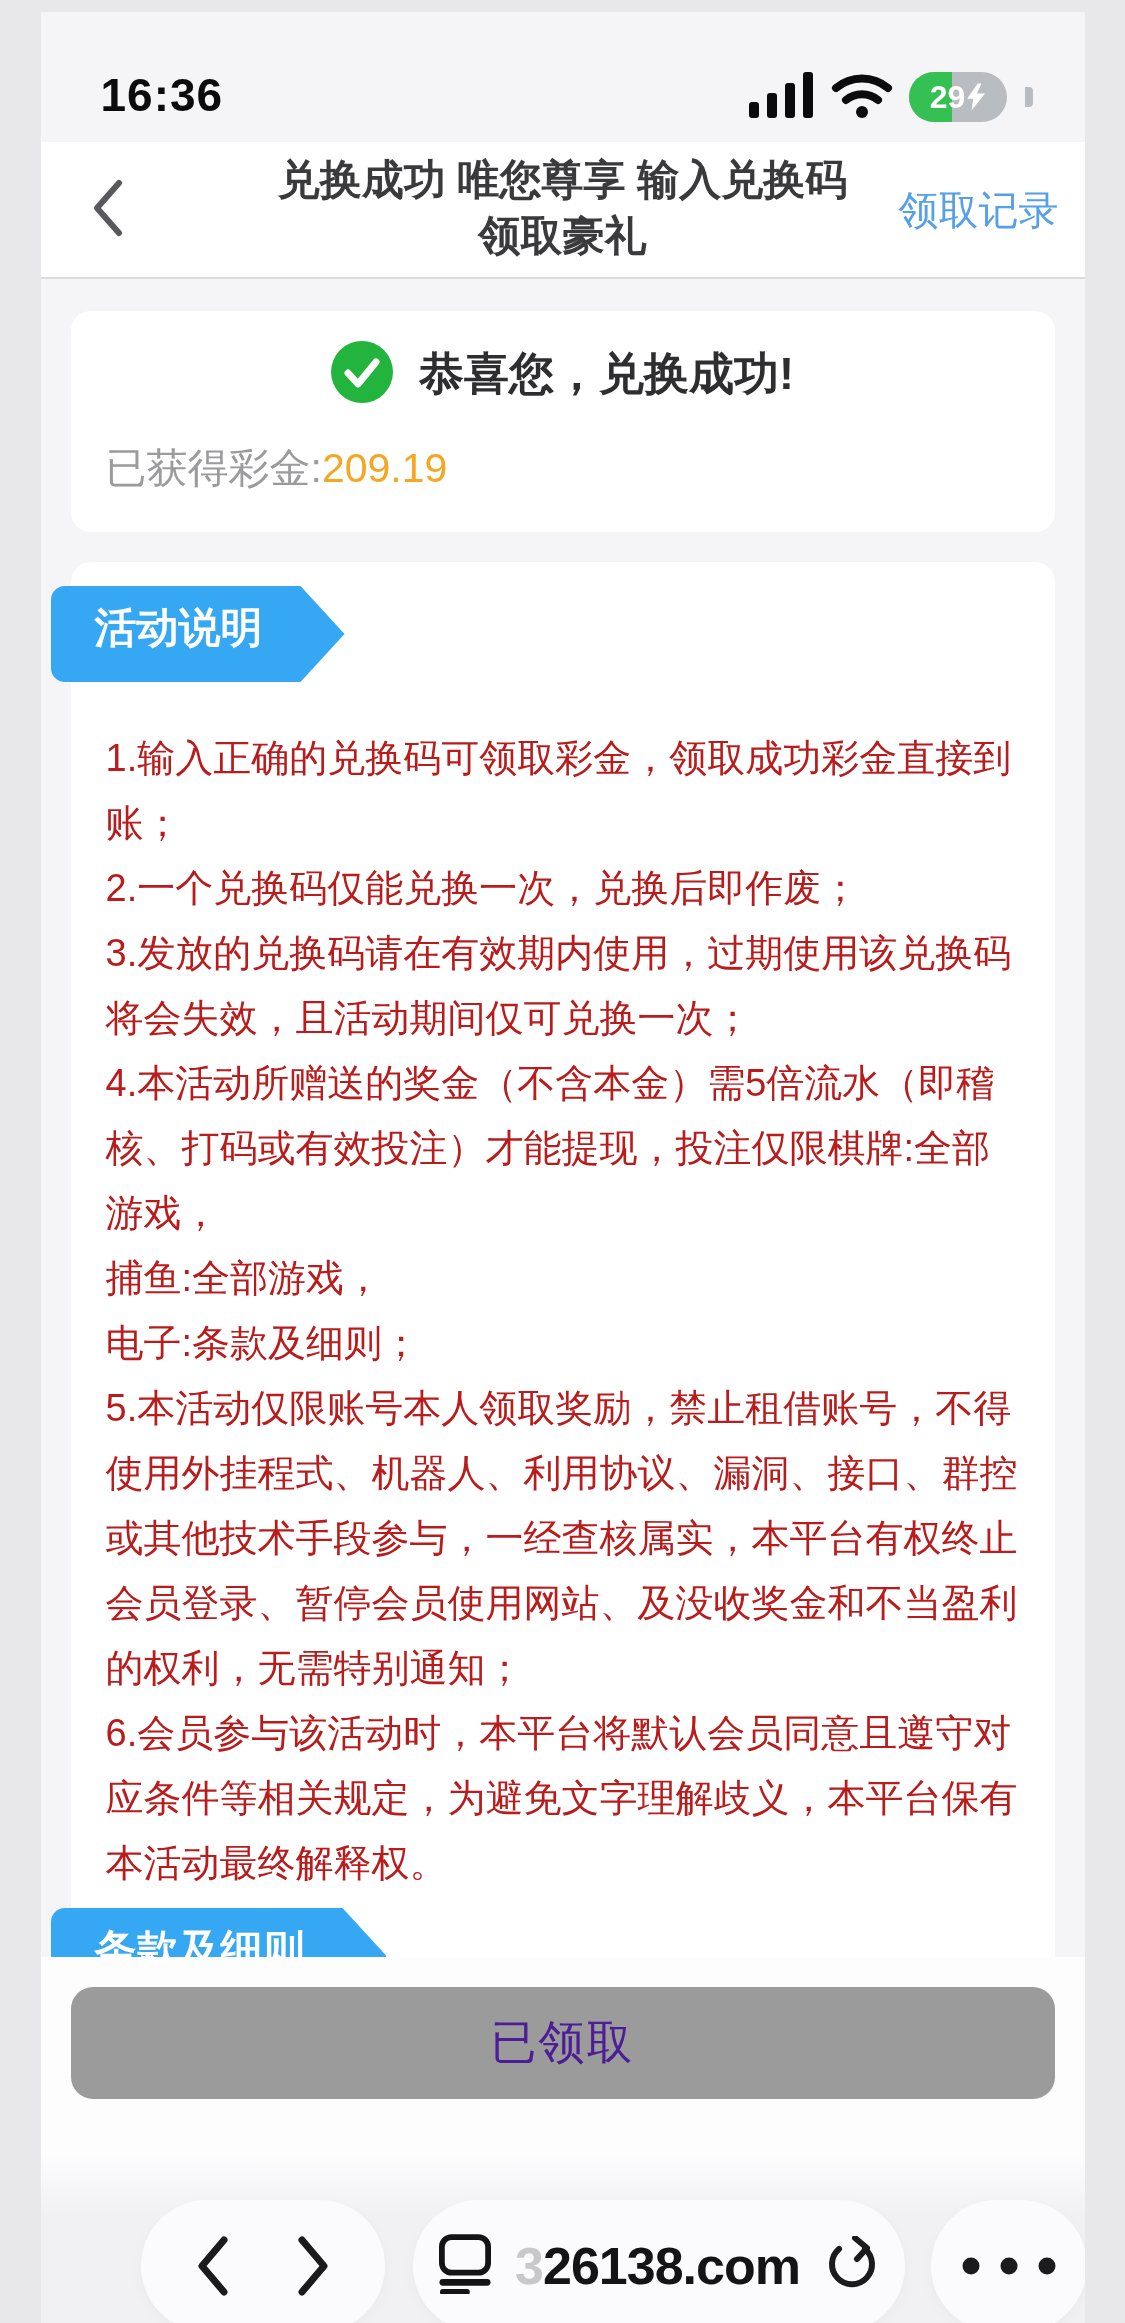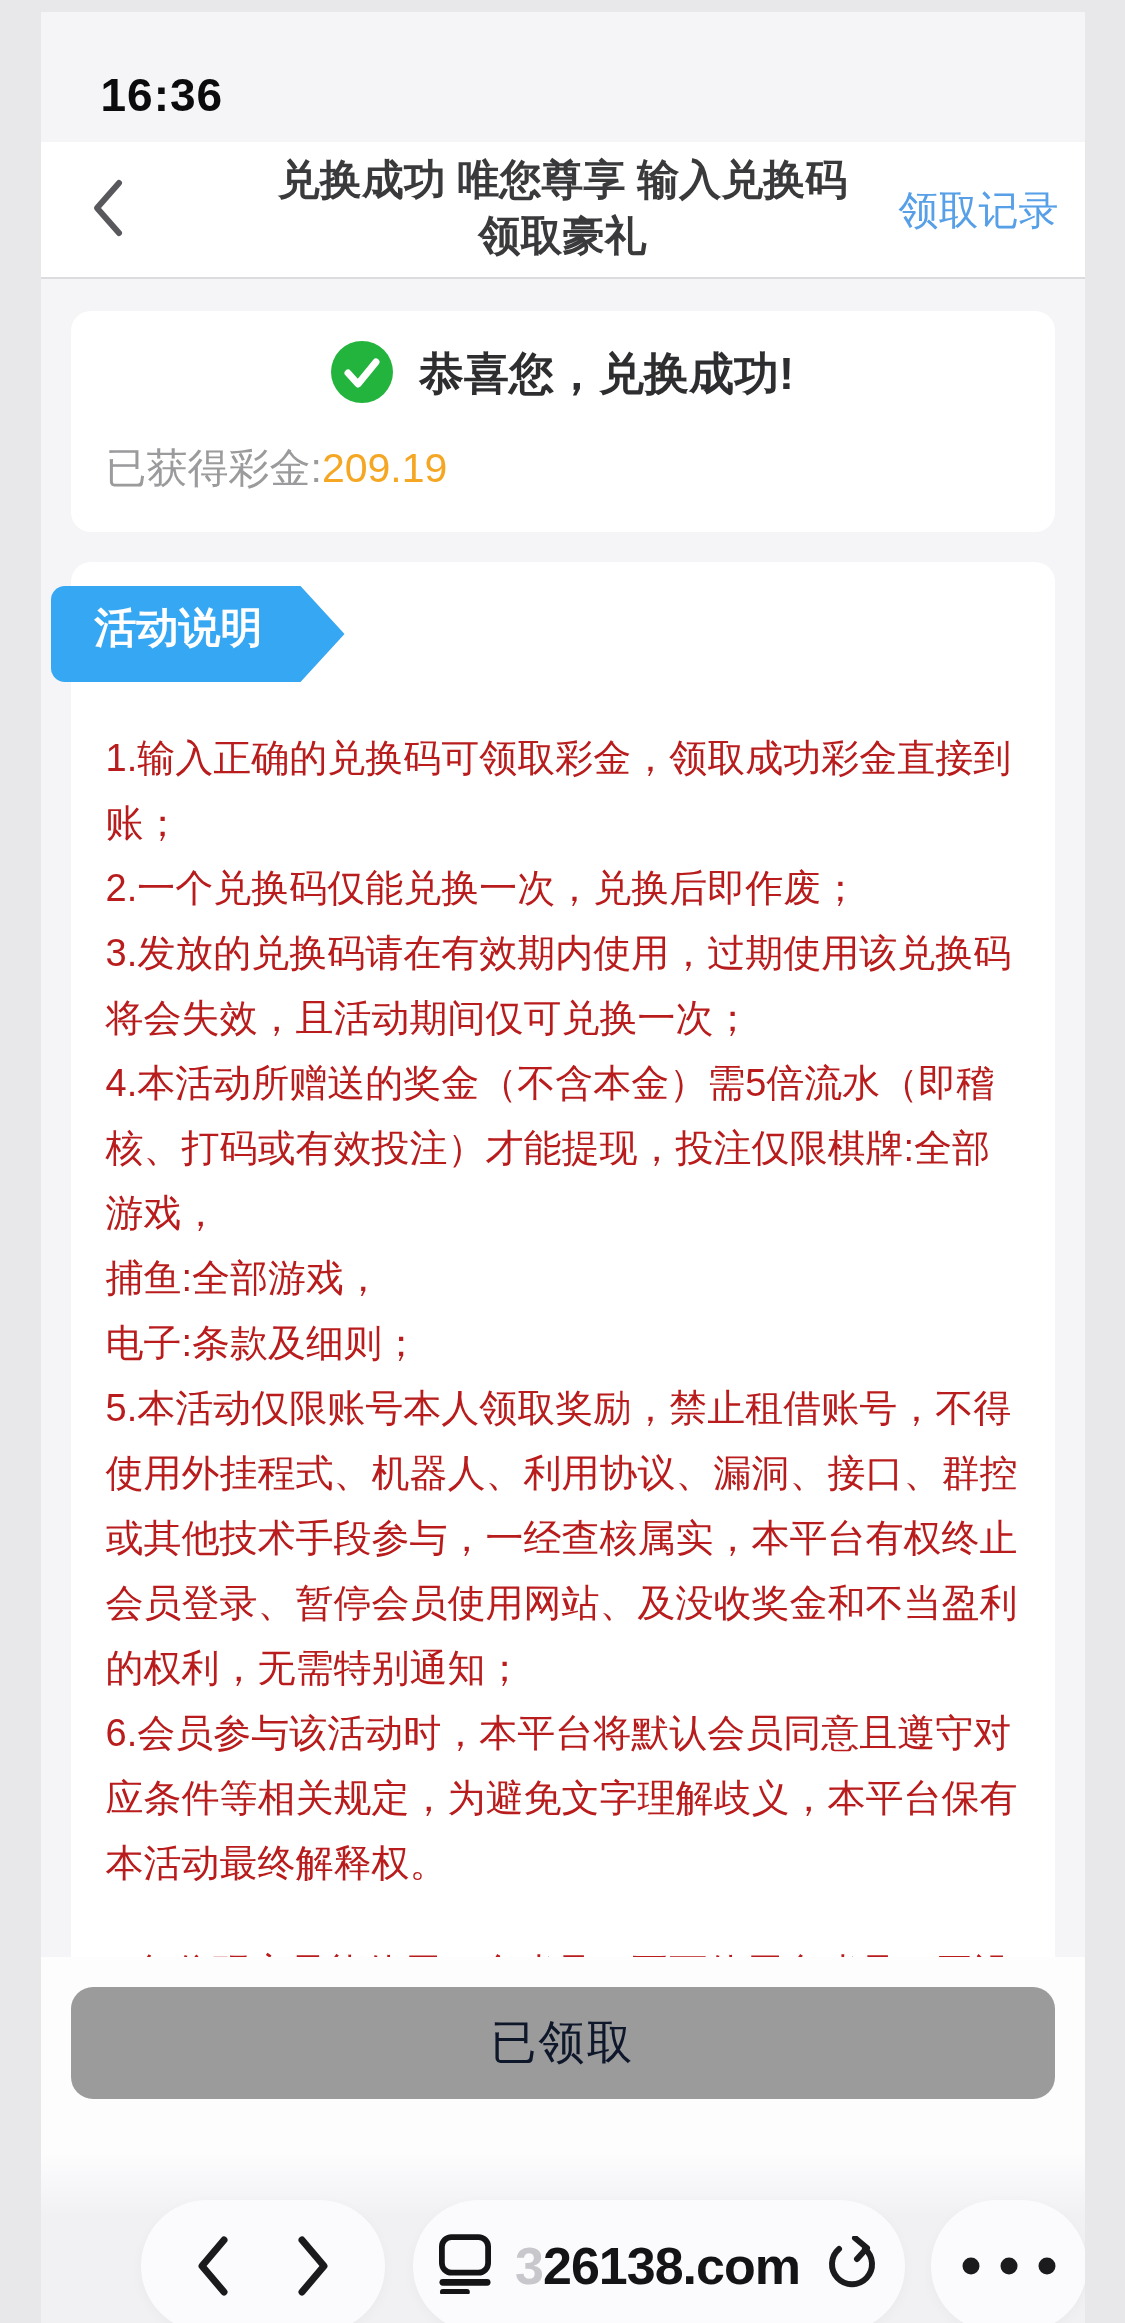--- a/index.html
+++ b/index.html
@@ -55,21 +55,21 @@
     border-radius:14px 0 0 14px;
     clip-path:polygon(0 0,calc(100% - 44px) 0,100% 50%,calc(100% - 44px) 100%,0 100%);
   }
   .rules-text{margin-top:44px;font-size:38px;line-height:65px;color:#b91c1c;overflow-wrap:anywhere;}
   .rules-text p{margin:0;}
   .ribbon.second{margin-top:12px;}
   
   .cta-panel{position:absolute;left:0;top:1945px;width:100%;height:195px;background:#fdfdfe;z-index:10;}
   .cta-button{
     position:absolute;left:30px;right:30px;top:30px;height:112px;
-    background:#9b9b9b;border-radius:22px;color:#0f172a;font-size:46px;
+    background:#9b9b9b;border-radius:22px;color:#4c1d95;font-size:46px;
     display:flex;align-items:center;justify-content:center;letter-spacing:2px;
   }
   
   .browser-bar{
     position:absolute;left:0;top:2140px;width:100%;height:183px;z-index:10;
     background:linear-gradient(#fdfdfe,#f1f1f4 35%);
   }
   .pill{
     position:absolute;top:48px;height:132px;border-radius:66px;background:#fbfbfd;
     box-shadow:0 4px 14px rgba(0,0,0,0.03);display:flex;align-items:center;justify-content:center;
@@ -81,20 +81,46 @@
   .url-text{font-size:52px;font-weight:600;color:#141416;letter-spacing:-1px;white-space:nowrap;}
   .url-faded{color:#c8c8cc;}
 </style>
 </head>
 <body>
 
 <div class="screen">
 
   <div class="status-bar">
     <div class="status-time">16:36</div>
+    <div class="status-icons">
+      <span>
+        <svg width="66" height="46" viewBox="0 0 66 46">
+            <g fill="#0b0b0d">
+              <rect x="0" y="30" width="10" height="16" rx="3"></rect>
+              <rect x="18" y="21" width="10" height="25" rx="3"></rect>
+              <rect x="36" y="11" width="10" height="35" rx="3"></rect>
+              <rect x="54" y="0" width="10" height="46" rx="3"></rect>
+            </g>
+          </svg>
+      </span>
+      <span>
+        <svg width="62" height="46" viewBox="0 0 62 46">
+            <path d="M5 16 a40 40 0 0 1 52 0" fill="none" stroke="#0b0b0d" stroke-width="8" stroke-linecap="round"></path>
+            <path d="M15 28 a25 25 0 0 1 32 0" fill="none" stroke="#0b0b0d" stroke-width="8" stroke-linecap="round"></path>
+            <circle cx="31" cy="40" r="6" fill="#0b0b0d"></circle>
+          </svg>
+      </span>
+      <span class="battery">
+        <span class="bt">29</span>
+        <svg width="18" height="30" viewBox="0 0 20 30">
+            <path d="M12 0 L0 17 h7 L5 30 L20 11 h-9 L16 0 Z" fill="#ffffff"></path>
+          </svg>
+      </span>
+      <span class="battery-nub"></span>
+    </div>
   </div>
 
   <div class="app-header">
     <span class="back-btn">
       <svg width="34" height="62" viewBox="0 0 34 62">
           <polyline points="28,6 6,31 28,56" fill="none" stroke="#59595d" stroke-width="6" stroke-linecap="round" stroke-linejoin="round"></polyline>
         </svg>
     </span>
     <div class="page-title">
       <div>兑换成功 唯您尊享 输入兑换码</div>
@@ -126,20 +152,21 @@
       <div class="rules-text">
         <p>1.输入正确的兑换码可领取彩金，领取成功彩金直接到账；</p>
         <p>2.一个兑换码仅能兑换一次，兑换后即作废；</p>
         <p>3.发放的兑换码请在有效期内使用，过期使用该兑换码将会失效，且活动期间仅可兑换一次；</p>
         <p>4.本活动所赠送的奖金（不含本金）需5倍流水（即稽核、打码或有效投注）才能提现，投注仅限棋牌:全部游戏，</p>
         <p>捕鱼:全部游戏，</p>
         <p>电子:条款及细则；</p>
         <p>5.本活动仅限账号本人领取奖励，禁止租借账号，不得使用外挂程式、机器人、利用协议、漏洞、接口、群控或其他技术手段参与，一经查核属实，本平台有权终止会员登录、暂停会员使用网站、及没收奖金和不当盈利的权利，无需特别通知；</p>
         <p>6.会员参与该活动时，本平台将默认会员同意且遵守对应条件等相关规定，为避免文字理解歧义，本平台保有本活动最终解释权。</p>
       </div>
+      <div class="ribbon second">条款及细则</div>
       
       <div class="rules-text">
         <p>1.每位玩家只能使用一个账号，不可使用多账号，开设多个或欺诈账户的玩家将被取消活动资格、剩余金额可能会被</p>
       </div>
     </div>
   </div>
 
   <div class="cta-panel">
     <div class="cta-button">已领取</div>
   </div>

